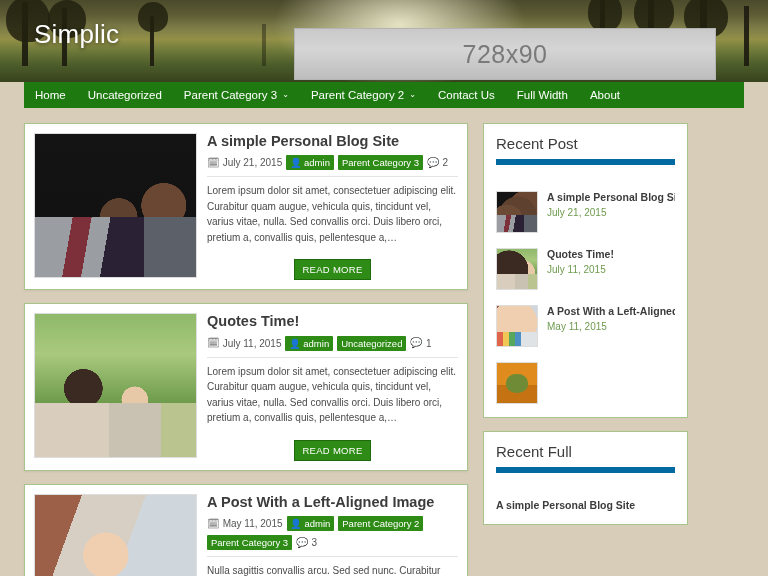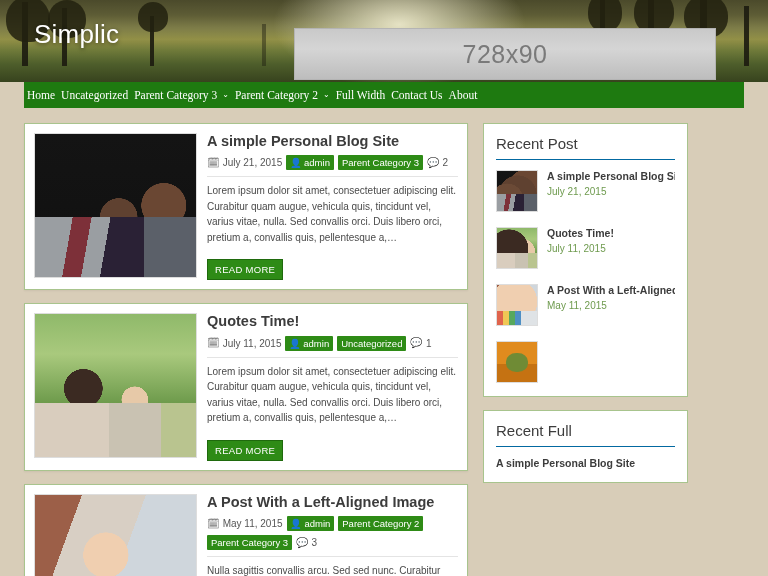--- a/index.html
+++ b/index.html
@@ -63,26 +63,25 @@
   
   .nav-wrap { width: 768px; background: transparent; }
   .nav-bar {
     width: 720px; margin: 0 auto;
     background: #1e7a10;
     height: 26px;
     display: flex; align-items: stretch;
   }
   .nav-item {
     display: flex; align-items: center;
-    padding: 0 3px;
+    padding: 0 11px;
     color: #ffffff;
     font-size: 11.5px;
     white-space: nowrap;
     cursor: pointer;
-    font-family: Liberation Serif, serif;
   }
   .caret { margin-left: 5px; font-size: 8px; line-height: 1; }
 
   
   .page {
     width: 720px; margin: 0 auto;
     padding-top: 15px;
     display: flex;
     gap: 15px;
     align-items: flex-start;
@@ -171,41 +170,41 @@
     border-radius: 1px;
     cursor: pointer;
     display: flex; align-items: center; gap: 2px;
   }
   .meta-comments { display:flex; align-items:center; gap:3px; white-space:nowrap; color:#555; }
   .post-sep { border-top: 1px solid #e4e4e4; margin-bottom: 6px; }
   .post-excerpt {
     font-size: 10px; line-height: 1.55; color: #4a4a4a;
     flex: 1 1 auto;
   }
-  .read-more-row { display: flex; justify-content: flex-start; margin-top: 14px; }
+  .read-more-row { display: flex; justify-content: center; margin-top: 14px; }
   .read-more {
     background: #2e8b16; color: #fff;
     font-size: 9.5px; letter-spacing: .3px;
     padding: 4px 7px;
     border: 1px solid #1f6a0d;
     cursor: pointer;
   }
 
   
   .widget {
     background: #ffffff;
     border: 1px solid #a8c48d;
     padding: 11px 12px 13px;
     margin-bottom: 13px;
   }
   .widget-title {
     font-size: 15px; color: #3c3c3c; font-weight: 400;
     padding-bottom: 7px;
-    border-bottom: 1px solid #0369a1;
-    margin-bottom: 10px;
+    border-bottom: 6px solid #0369a1;
+    margin-bottom: 26px;
   }
   .recent-item { display: flex; gap: 9px; margin-bottom: 15px; }
   .recent-item:last-child { margin-bottom: 0; }
   .recent-thumb {
     width: 42px; height: 42px; flex: none;
     border: 1px solid #ddd; position: relative; overflow: hidden;
   }
   .rt-sleep { background: linear-gradient(140deg,#0c0c0c 0 42%, #e9e6e0 42% 100%); }
   .rt-sleep::after{content:"";position:absolute;left:18%;top:22%;width:46%;height:40%;border-radius:50%;background:#6b4a35;}
   .rt-pumpkin { background: linear-gradient(to bottom,#e08b1e 0 55%,#c57212 55% 100%); }
@@ -262,24 +261,24 @@
       </div>
       <div class="nav-item">
         <span>Parent Category 3</span>
         <span class="caret">⌄</span>
       </div>
       <div class="nav-item">
         <span>Parent Category 2</span>
         <span class="caret">⌄</span>
       </div>
       <div class="nav-item">
+        <span>Contact Us</span>
+      </div>
+      <div class="nav-item">
         <span>Full Width</span>
-      </div>
-      <div class="nav-item">
-        <span>Contact Us</span>
       </div>
       <div class="nav-item">
         <span>About</span>
       </div>
     </nav>
 </div>
 
 <div class="page">
 
   <main class="content" id="post-list">

